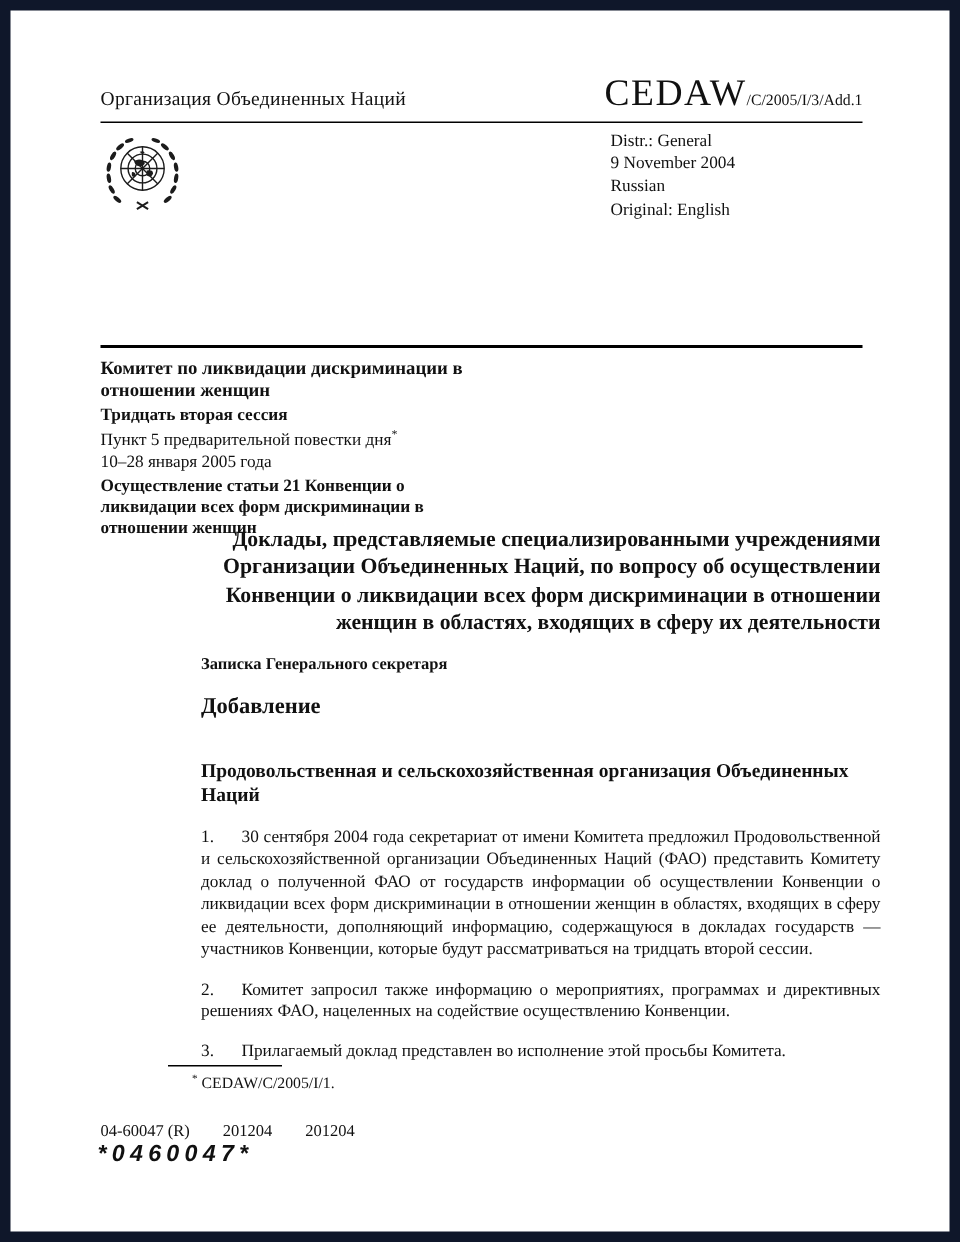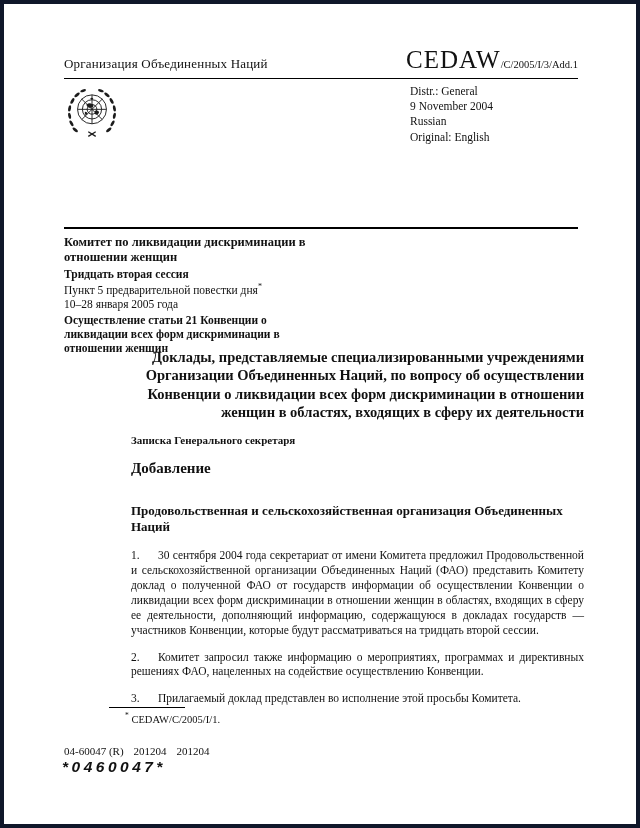--- a/index.html
+++ b/index.html
@@ -6,21 +6,21 @@
   html, body { background: #fff; }
   body {
     width: 640px; height: 828px;
     font-family: "Liberation Serif", serif;
     color: #111;
   }
   .page {
     position: relative;
     width: 640px; height: 828px;
     background: #fff;
-    border: 4px solid #0f172a;
+    border: 7px solid #0f172a;
     overflow: hidden;
   }
 
   
   .header-row {
     position: absolute; top: 42px; left: 60px; right: 58px;
     display: flex; align-items: baseline; justify-content: space-between;
   }
   .org-name { font-size: 13px; letter-spacing: 0.2px; }
   .doc-symbol { white-space: nowrap; }
@@ -72,21 +72,21 @@
   .footnote { position: absolute; top: 703px; left: 105px; width: 320px; }
   .footnote-sep { width: 76px; border-top: 1px solid #000; }
   .footnote-text { font-size: 10.5px; margin-top: 3px; padding-left: 16px; }
   .footnote-text sup { font-size: 7.5px; }
 
   
   .footer-id {
     position: absolute; top: 741px; left: 60px;
     font-size: 11px; white-space: nowrap;
   }
-  .footer-id .code { margin-left: 10px; }
+  .footer-id .code { margin-left: 22px; }
   .barcode-text {
     position: absolute; top: 754px; left: 58px;
     font-family: "Liberation Sans", sans-serif;
     font-size: 15.5px; font-weight: bold; font-style: italic;
     letter-spacing: 3.5px;
   }
 </style>
 </head>
 <body>
 

